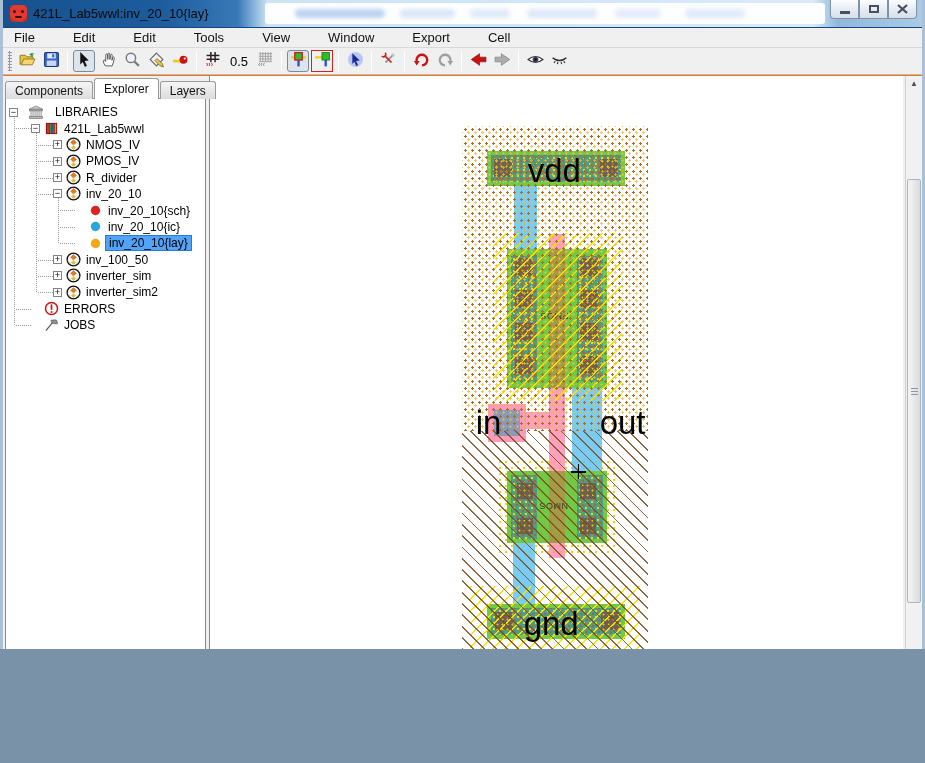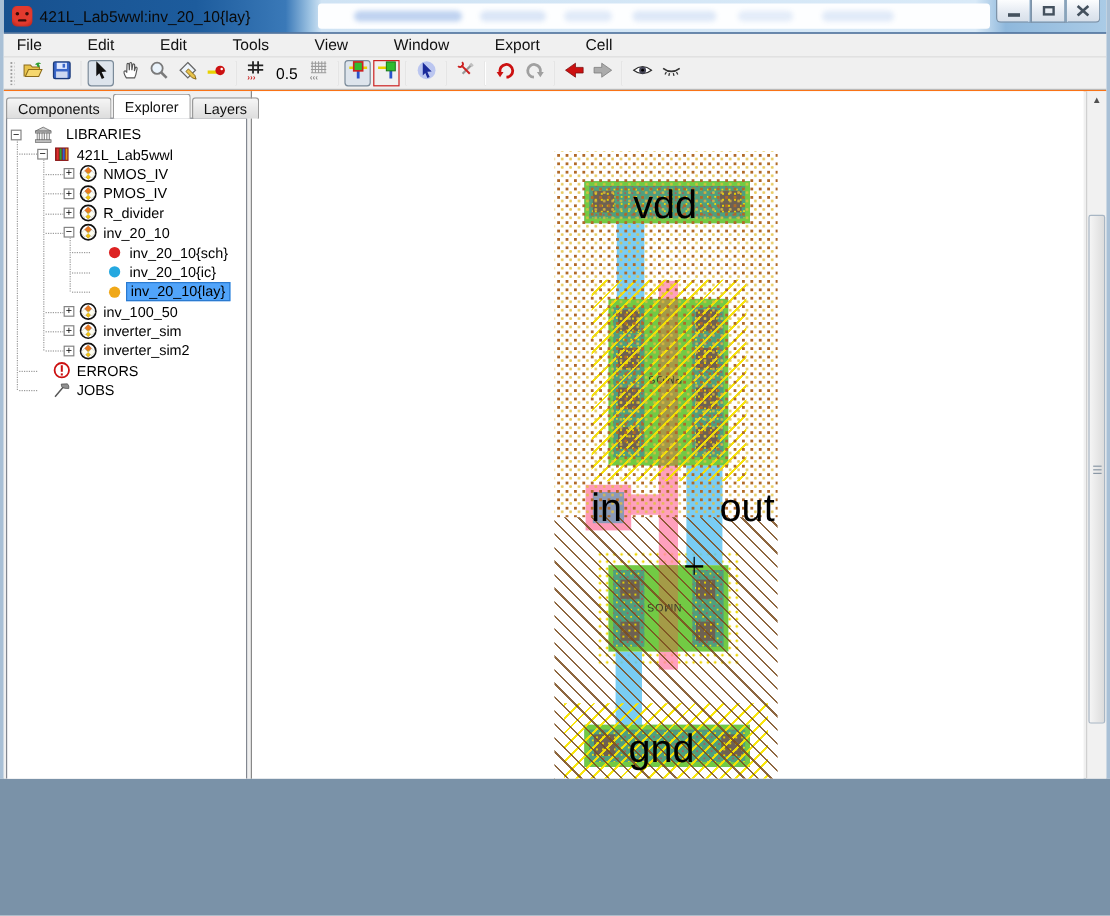--- a/index.html
+++ b/index.html
@@ -520,21 +520,21 @@
           <div class="abs tr-label" style="left:32px;top:30px;">NMOS</div>
         </div>
 
         <div class="abs hatch-yellow" style="left:283px;top:157px;width:129px;height:168px;"></div>
         <div class="abs hatch-yellow" style="left:260px;top:510px;width:170px;height:70px;"></div>
 
         <div class="abs nwell-dots" style="left:252px;top:50px;width:186px;height:305px;"></div>
         <div class="abs hatch-brown" style="left:252px;top:355px;width:186px;height:230px;"></div>
 
         <div class="abs lay-label" style="left:318px;top:78px;">vdd</div>
-        <div class="abs lay-label" style="left:283px;top:330px;">in</div>
+        <div class="abs lay-label" style="left:266px;top:330px;">in</div>
         <div class="abs lay-label" style="left:390px;top:330px;">out</div>
         <div class="abs lay-label" style="left:314px;top:531px;">gnd</div>
 
         <div class="abs" id="crosshair" style="left:368px;top:395px;"></div>
       </div>
 
       <div id="vscroll">
         <div class="sbtn" style="top:0;">▲</div>
         <div class="vthumb" style="top:103px;height:424px;">
             <div class="vgrip"></div>

